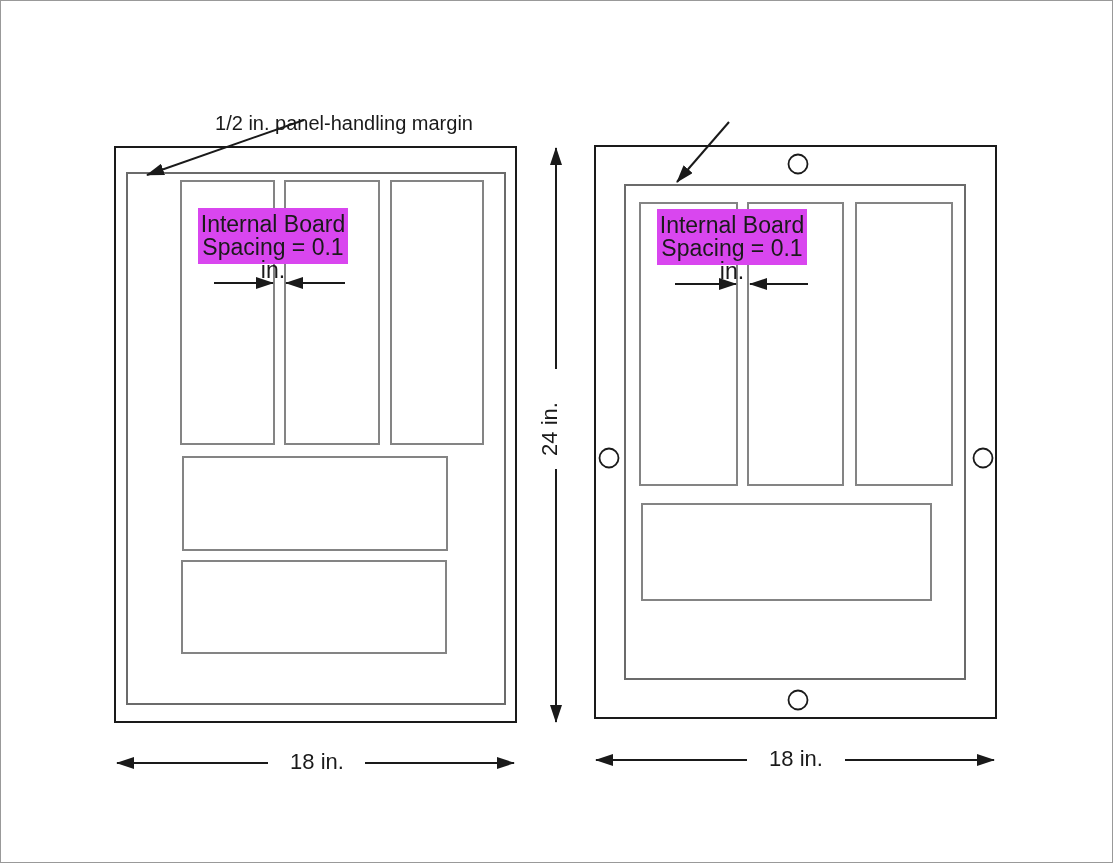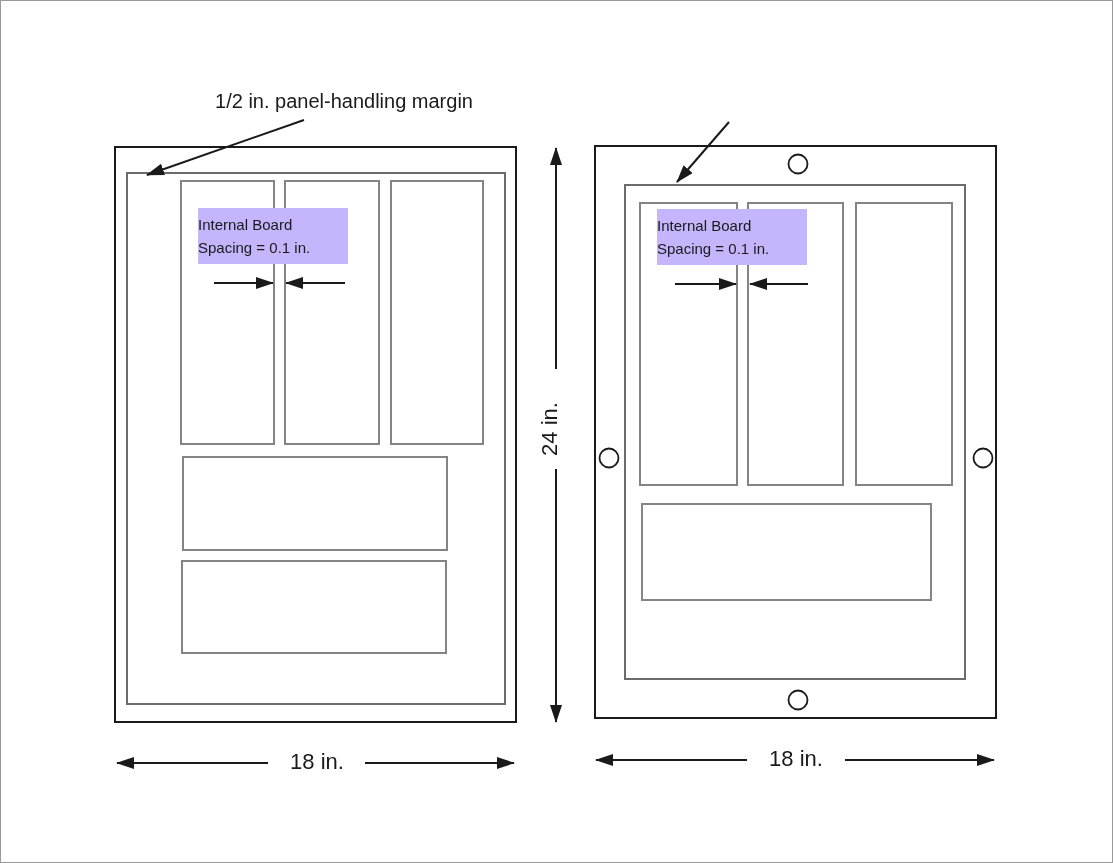--- a/index.html
+++ b/index.html
@@ -36,26 +36,28 @@
     background: #ffffff;
   }
 
   .top-label {
     position: absolute;
     font-size: 20px;
     line-height: 24px;
     text-align: center;
     white-space: nowrap;
     color: var(--text, #1a1a1a);
+    margin-top: 22px;
   }
 
   .spacing-label {
     position: absolute;
-    background: #c4b5fd;
-    font-size: 15px;
+    background: #d946ef;
+    text-align: center;
+    font-size: 23px;
     line-height: 23px;
     padding-top: 5px;
     color: var(--text, #1a1a1a);
   }
 
   .dim-label {
     position: absolute;
     font-size: 22px;
     line-height: 28px;
     text-align: center;

